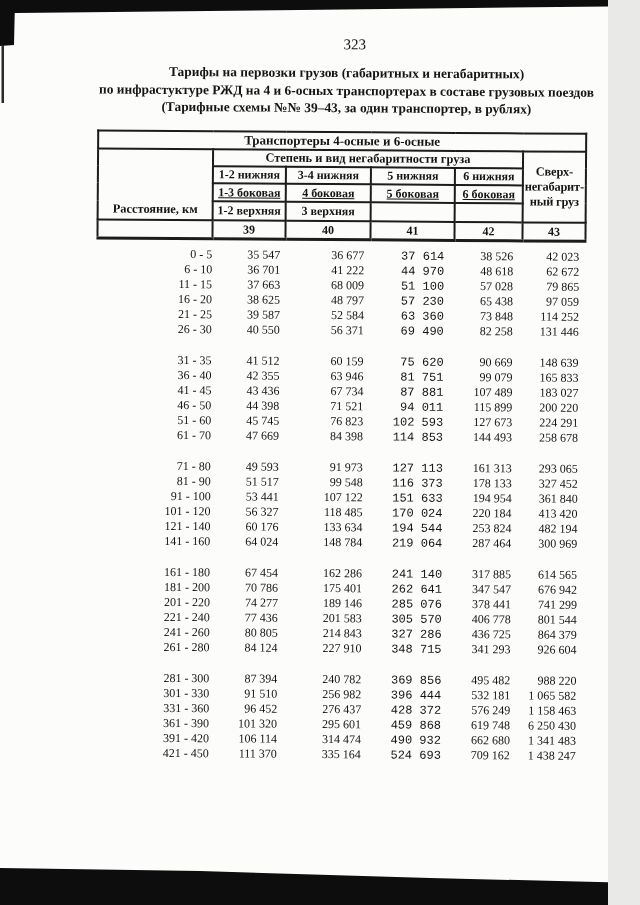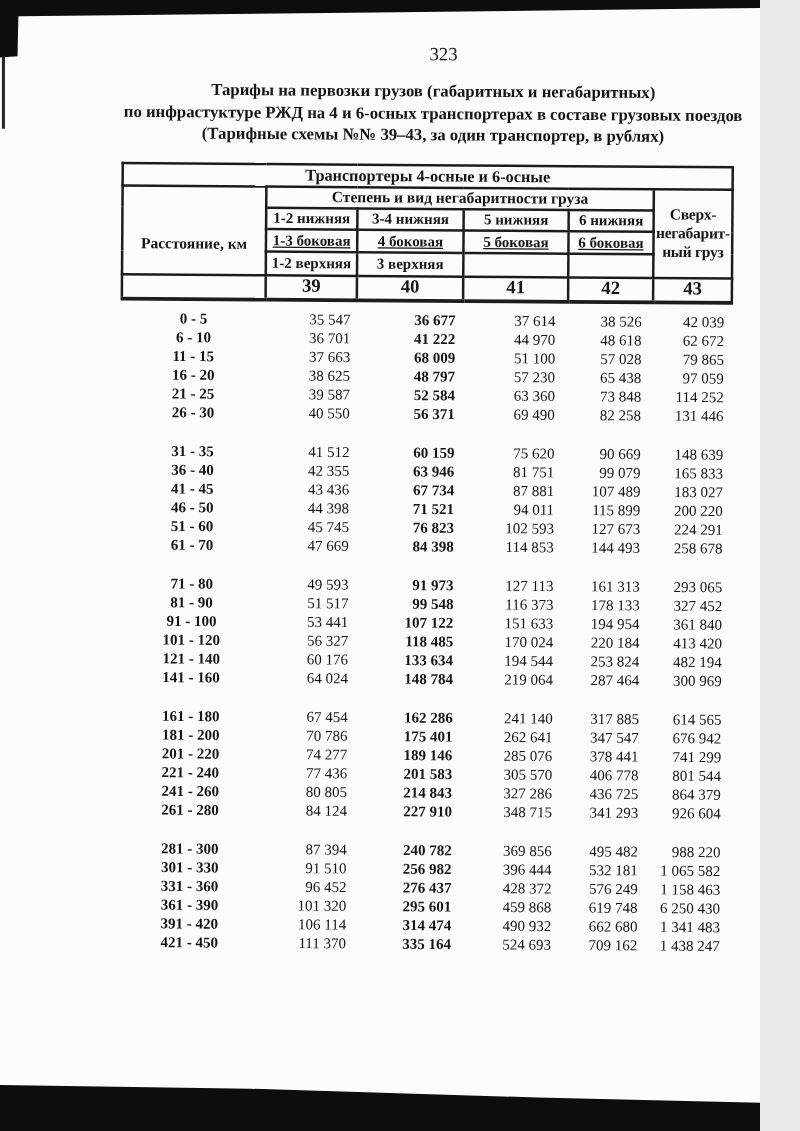--- a/index.html
+++ b/index.html
@@ -40,35 +40,35 @@
     border: 2px solid #1c1c1c;
     text-align: center; vertical-align: middle;
     font-weight: bold; font-size: 12px;
     padding: 0; overflow: hidden;
   }
   tr.hr1 td { height: 15px; font-size: 13px; }
   tr.hr2 td { height: 14px; font-size: 12.4px; }
   tr.hr3 td { height: 14px; }
   tr.hr4 td { height: 16px; text-decoration: underline; }
   tr.hr5 td { height: 17px; }
-  tr.hr6 td { height: 16px; font-size: 15px; border-bottom-width: 3px; }
-  td.dist-h { vertical-align: bottom; font-size: 13px; padding-bottom: 16px; }
+  tr.hr6 td { height: 16px; font-size: 12px; border-bottom-width: 3px; }
+  td.dist-h { vertical-align: bottom; font-size: 13px; padding-bottom: 2px; }
   td.oversize {
     font-size: 12px; line-height: 15px;
     letter-spacing: -0.2px; white-space: pre-line;
   }
   tbody td {
     border: none; padding: 0;
     height: 15px; font-size: 12px; vertical-align: middle;
   }
-  tbody td.dist { text-align: center; font-weight: bold; margin-top: 36px; }
+  tbody td.dist { text-align: right; font-weight: normal; margin-top: 36px; }
   tbody td.val  { text-align: right; }
   tbody td.v0 { padding-right: 5px; }
-  tbody td.v1 { padding-right: 6px; font-weight: bold; }
-  tbody td.v2 { padding-right: 10px; }
+  tbody td.v1 { padding-right: 6px; }
+  tbody td.v2 { padding-right: 10px; font-family: Liberation Mono, monospace; }
   tbody td.v3 { padding-right: 9px; }
   tbody td.v4 { padding-right: 6px; }
   tbody tr.spacer td     { height: 16px; }
   tbody tr.spacer-top td { height: 7px; }
   svg.artifacts {
     position: absolute; inset: 0;
     pointer-events: none;
   }
 </style>
 </head>
@@ -135,21 +135,21 @@
       <tbody>
           <tr class="spacer-top">
             <td colspan="6"></td>
           </tr>
           <tr>
             <td class="dist">0 - 5</td>
             <td class="val v0">35 547</td>
             <td class="val v1">36 677</td>
             <td class="val v2">37 614</td>
             <td class="val v3">38 526</td>
-            <td class="val v4">42 039</td>
+            <td class="val v4">42 023</td>
           </tr>
           <tr>
             <td class="dist">6 - 10</td>
             <td class="val v0">36 701</td>
             <td class="val v1">41 222</td>
             <td class="val v2">44 970</td>
             <td class="val v3">48 618</td>
             <td class="val v4">62 672</td>
           </tr>
           <tr>

